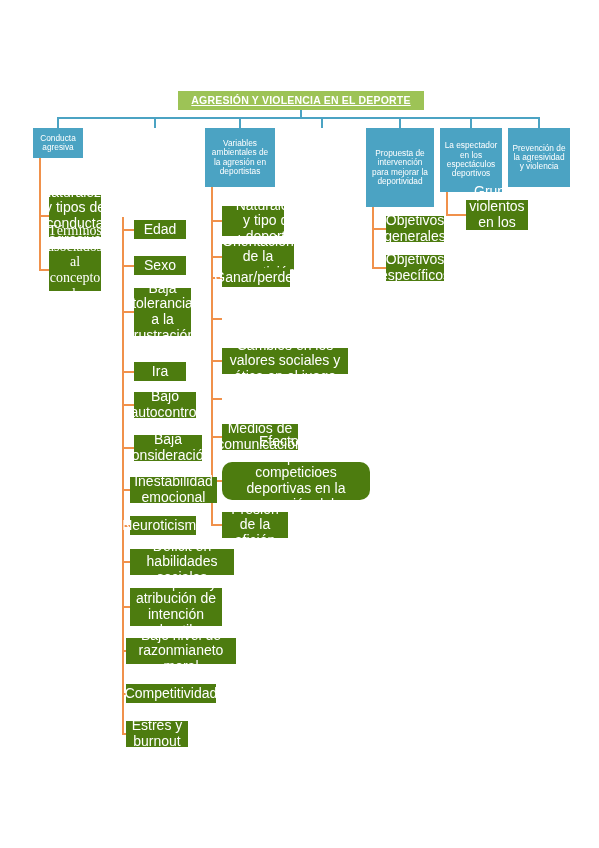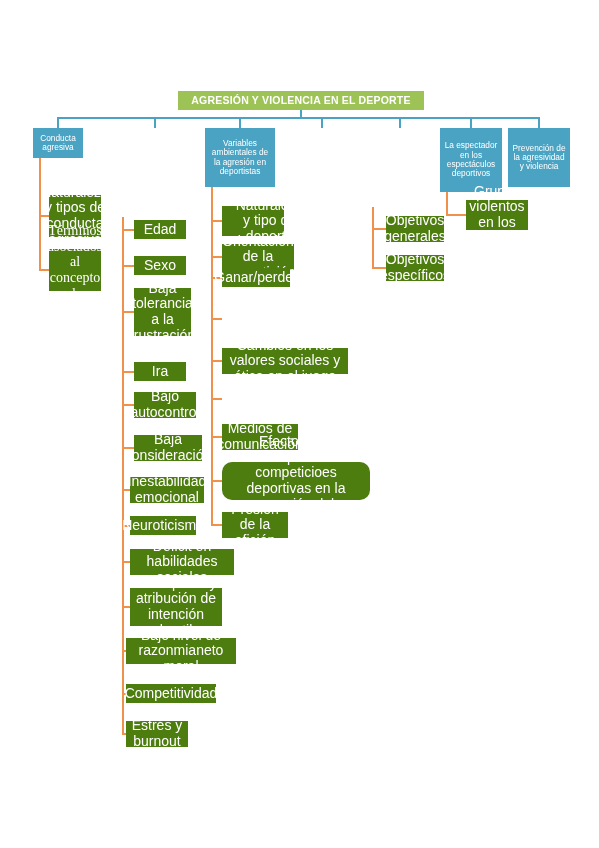--- a/index.html
+++ b/index.html
@@ -55,30 +55,31 @@
   .conn-o {
     position: absolute;
     background: #F0914B;
     z-index: 1;
   }
 </style>
 </head>
 <body>
 
 <div id="canvas">
-    <div class="node root" style="left: 178px; top: 91px; width: 246px; height: 19px;">AGRESIÓN Y VIOLENCIA EN EL DEPORTE</div>
+    <div class="node root" style="left: 178px; top: 91px; width: 246px; height: 19px; text-decoration: underline;">AGRESIÓN Y VIOLENCIA EN EL DEPORTE</div>
     <div class="conn" style="left: 300px; top: 110px; width: 2px; height: 7px;"></div>
     <div class="conn" style="left: 58px; top: 117px; width: 481px; height: 2px;"></div>
     <div class="conn" style="left: 57px; top: 117px; width: 2px; height: 11px;"></div>
     <div class="node lvl1" style="left: 33px; top: 128px; width: 50px; height: 30px;">Conducta agresiva</div>
     <div class="conn" style="left: 154px; top: 117px; width: 2px; height: 11px;"></div>
     <div class="conn" style="left: 239px; top: 117px; width: 2px; height: 11px;"></div>
     <div class="node lvl1" style="left: 205px; top: 128px; width: 70px; height: 59px;">Variables ambientales de la agresión en deportistas</div>
     <div class="conn" style="left: 321px; top: 117px; width: 2px; height: 11px;"></div>
     <div class="conn" style="left: 399px; top: 117px; width: 2px; height: 11px;"></div>
+    <div class="node lvl1" style="left: 366px; top: 128px; width: 68px; height: 79px;">Propuesta de intervención para mejorar la deportividad</div>
     <div class="conn" style="left: 470px; top: 117px; width: 2px; height: 11px;"></div>
     <div class="node lvl1" style="left: 440px; top: 128px; width: 62px; height: 64px;">La espectador en los espectáculos deportivos</div>
     <div class="conn" style="left: 538px; top: 117px; width: 2px; height: 11px;"></div>
     <div class="node lvl1" style="left: 508px; top: 128px; width: 62px; height: 59px;">Prevención de la agresividad y violencia</div>
     <div class="conn-o" style="left: 39px; top: 158px; width: 2px; height: 112px;"></div>
     <div class="conn-o" style="left: 39px; top: 215px; width: 10px; height: 2px;"></div>
     <div class="node lvl2" style="left: 49px; top: 195px; width: 52px; height: 42px;">Naturaleza y tipos de conducta agresiva</div>
     <div class="conn-o" style="left: 39px; top: 269px; width: 10px; height: 2px;"></div>
     <div class="node lvl2" style="left: 49px; top: 249px; width: 52px; height: 42px; font-family: Liberation Serif, serif;">Términos asociados al concepto de agresión</div>
     <div class="conn-o" style="left: 122px; top: 217px; width: 2px; height: 517px;"></div>
@@ -88,21 +89,21 @@
     <div class="node lvl2" style="left: 134px; top: 256px; width: 52px; height: 19px;">Sexo</div>
     <div class="conn-o" style="left: 122px; top: 311px; width: 12px; height: 2px;"></div>
     <div class="node lvl2" style="left: 134px; top: 288px; width: 57px; height: 48px;">Baja tolerancia a la frustración</div>
     <div class="conn-o" style="left: 122px; top: 370.5px; width: 12px; height: 2px;"></div>
     <div class="node lvl2" style="left: 134px; top: 362px; width: 52px; height: 19px;">Ira</div>
     <div class="conn-o" style="left: 122px; top: 404px; width: 12px; height: 2px;"></div>
     <div class="node lvl2" style="left: 134px; top: 392px; width: 62px; height: 26px;">Bajo autocontrol</div>
     <div class="conn-o" style="left: 122px; top: 447px; width: 12px; height: 2px;"></div>
     <div class="node lvl2" style="left: 134px; top: 435px; width: 68px; height: 26px;">Baja consideración</div>
     <div class="conn-o" style="left: 122px; top: 489px; width: 8px; height: 2px;"></div>
-    <div class="node lvl2" style="left: 130px; top: 477px; width: 74px; height: 26px;">Inestabilidad emocional</div>
+    <div class="node lvl2" style="left: 130px; top: 477px; width: 87px; height: 26px;">Inestabilidad emocional</div>
     <div class="conn-o" style="left: 122px; top: 524.5px; width: 8px; height: 2px;"></div>
     <div class="node lvl2" style="left: 130px; top: 516px; width: 66px; height: 19px;">Neuroticismo</div>
     <div class="conn-o" style="left: 122px; top: 561px; width: 8px; height: 2px;"></div>
     <div class="node lvl2" style="left: 130px; top: 549px; width: 104px; height: 26px;">Déficit en habilidades sociales</div>
     <div class="conn-o" style="left: 122px; top: 606px; width: 8px; height: 2px;"></div>
     <div class="node lvl2" style="left: 130px; top: 588px; width: 92px; height: 38px;">Percepción y atribución de intención hostil</div>
     <div class="conn-o" style="left: 122px; top: 650px; width: 4px; height: 2px;"></div>
     <div class="node lvl2" style="left: 126px; top: 638px; width: 110px; height: 26px;">Bajo nivel de razonmianeto moral</div>
     <div class="conn-o" style="left: 122px; top: 692.5px; width: 4px; height: 2px;"></div>
     <div class="node lvl2" style="left: 126px; top: 684px; width: 90px; height: 19px;">Competitividad</div>

